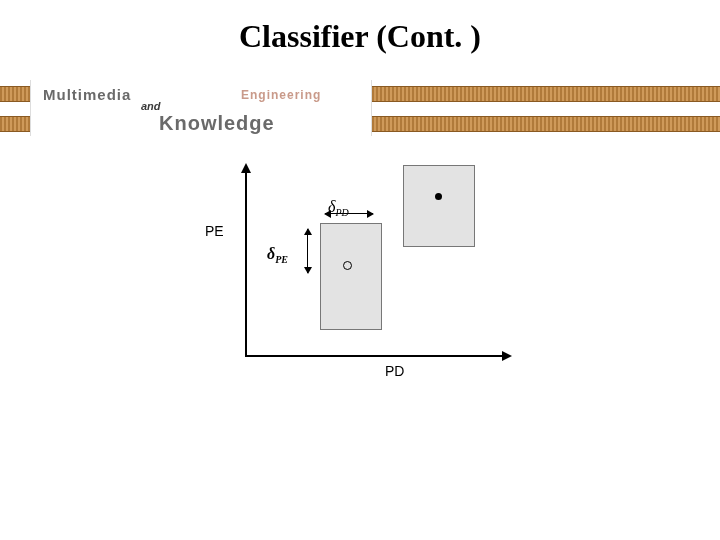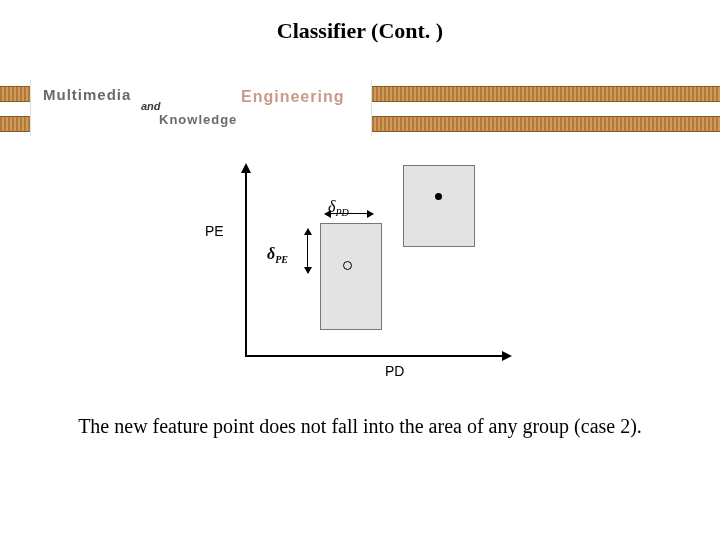--- a/index.html
+++ b/index.html
@@ -16,21 +16,21 @@
     position: relative;
     width: 720px;
     height: 540px;
   }
   .title {
     position: absolute;
     top: 18px;
     left: 0;
     width: 720px;
     text-align: center;
-    font-size: 22px;
+    font-size: 32px;
     font-weight: bold;
   }
   
   .banner {
     position: absolute;
     top: 86px;
     left: 0;
     width: 709px;
     height: 44px;
     padding-left: 36px;
@@ -59,22 +59,22 @@
     border-right: 1px solid #ddd;
     font-family: Arial, Helvetica, sans-serif;
   }
   .banner .logo .w {
     position: absolute;
     font-weight: bold;
     letter-spacing: 1px;
   }
   .banner .logo .mm { top: 6px; left: 12px; font-size: 15px; color: #6a6a6a; }
   .banner .logo .and { top: 20px; left: 110px; font-size: 11px; color: #3a3a3a; font-style: italic; font-weight: bold; letter-spacing: 0; }
-  .banner .logo .eng { top: 8px; left: 210px; font-size: 16px; color: #c99a8a; }
-  .banner .logo .know { top: 32px; left: 128px; font-size: 13px; color: #6a6a6a; }
+  .banner .logo .eng { top: 8px; left: 210px; font-size: 12px; color: #c99a8a; }
+  .banner .logo .know { top: 32px; left: 128px; font-size: 20px; color: #6a6a6a; }
 
   
   .diagram {
     position: absolute;
     top: 165px;
     left: 185px;
     width: 350px;
     height: 210px;
   }
   .axis-y {
@@ -272,15 +272,14 @@
       <span>δ</span><sub>PD</sub>
     </div>
     <div class="dpd-arrow"></div>
 
     <div class="dpe-label">
       <span>δ</span><sub>PE</sub>
     </div>
     <div class="dpe-arrow"></div>
   </div>
 
-  <div class="caption">The new feature point does not fall into the area of any group (case 2).</div>
 
 </div>
 
 </body></html>

